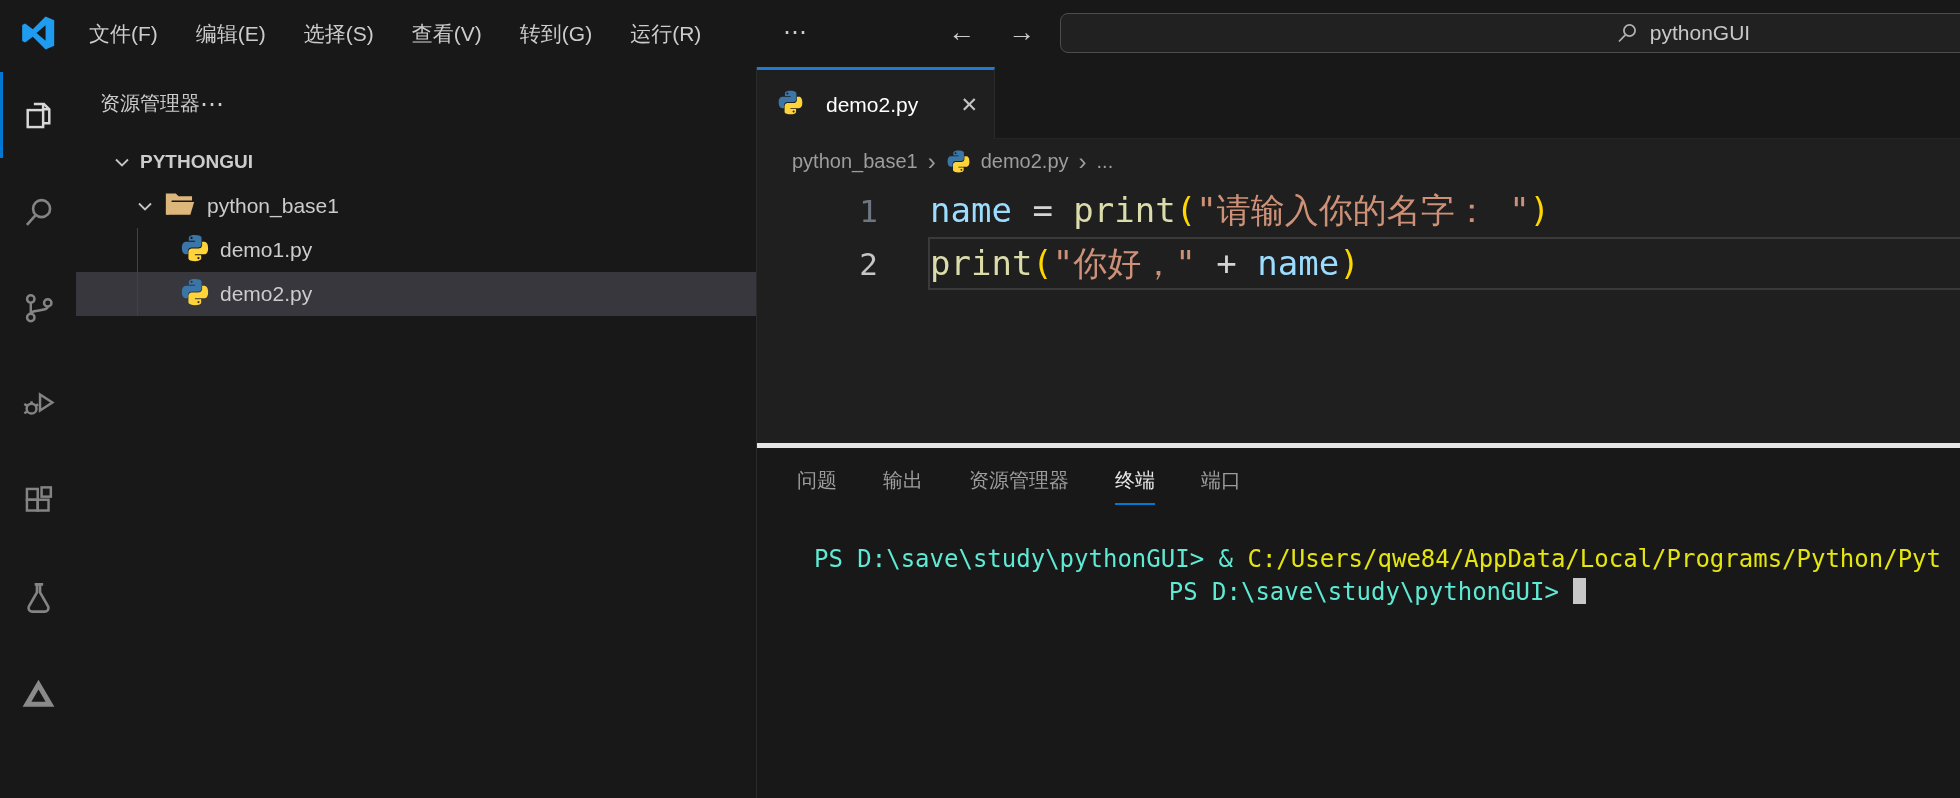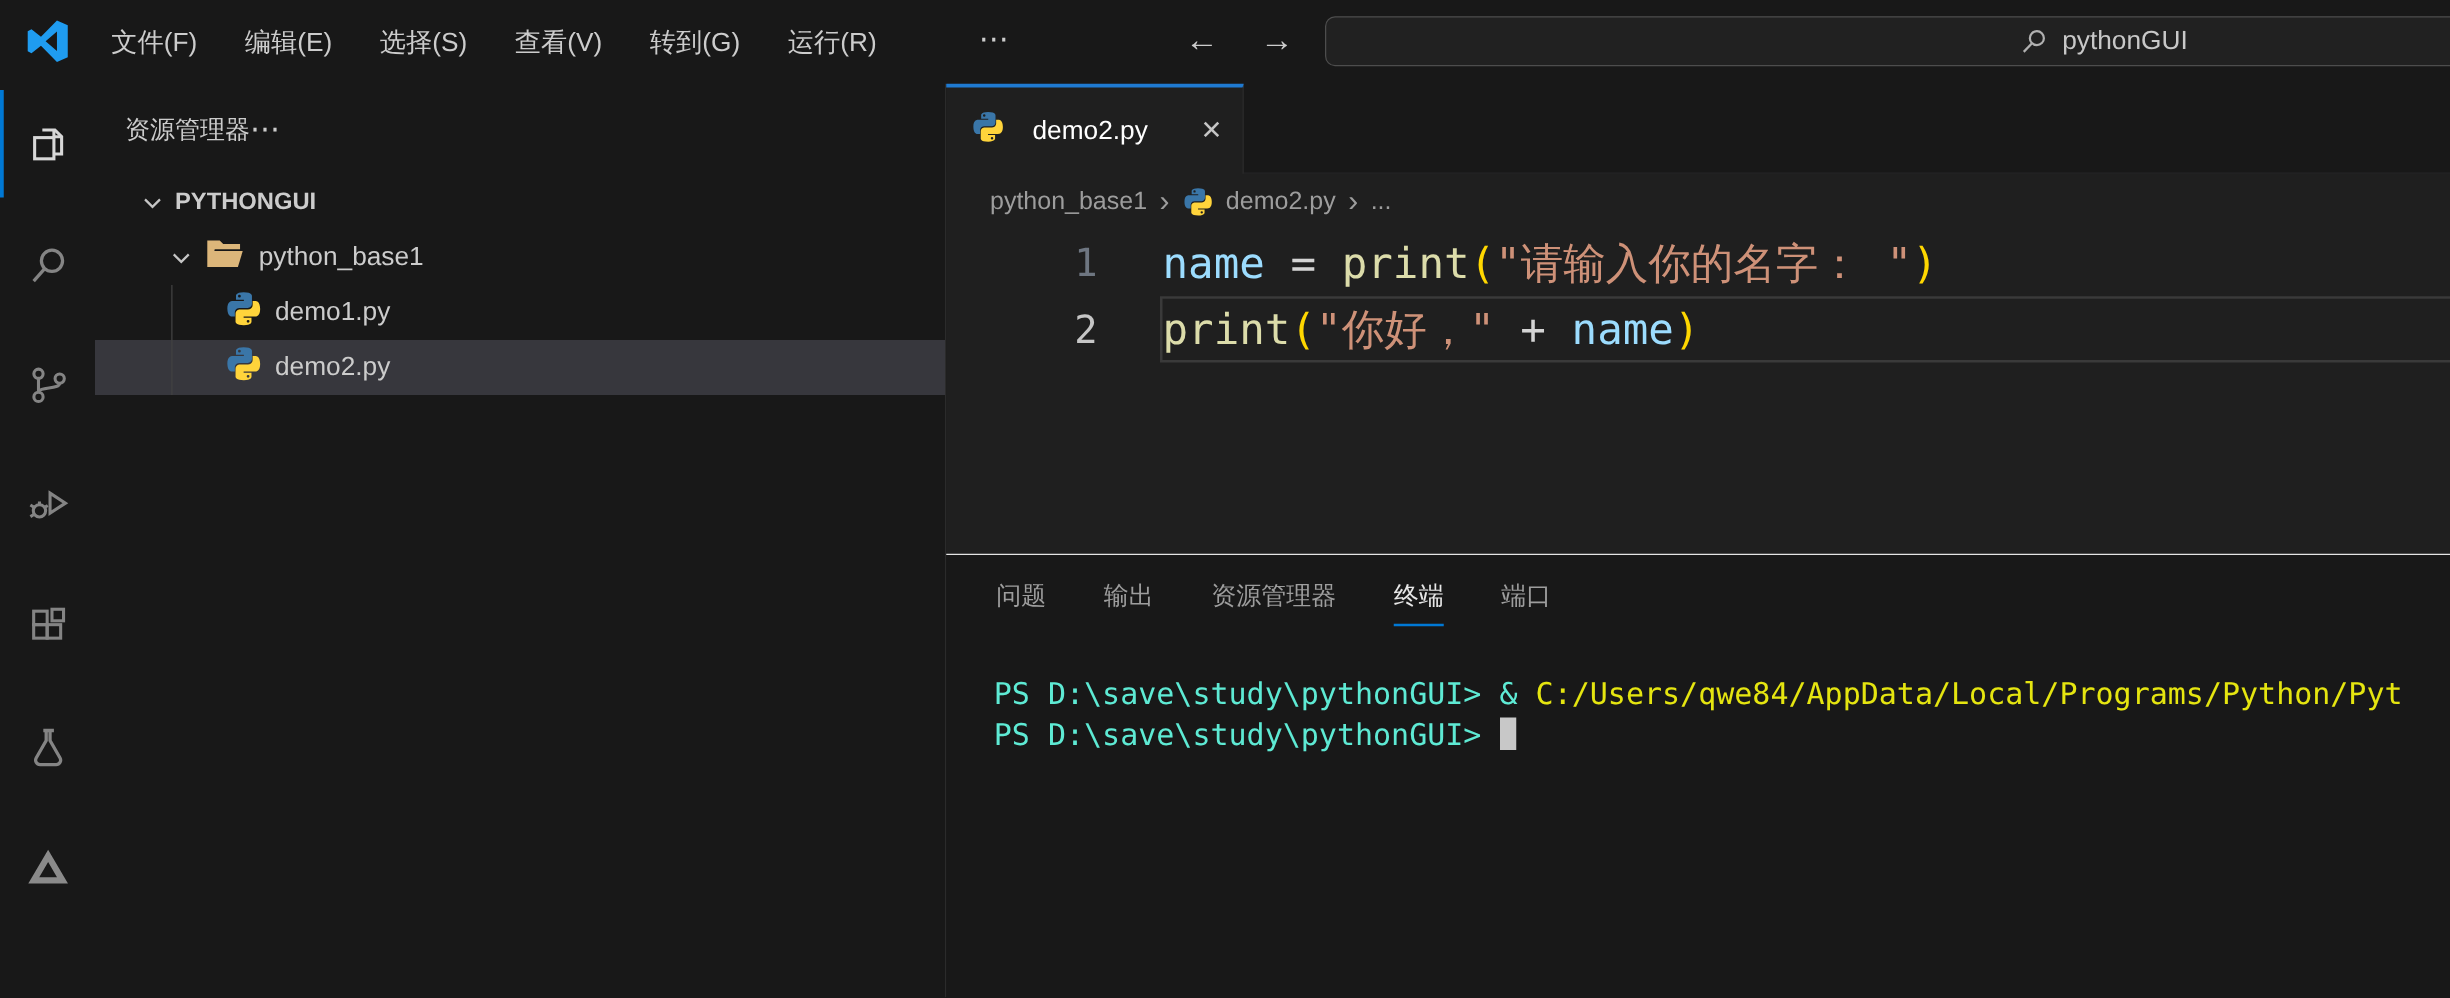--- a/index.html
+++ b/index.html
@@ -53,21 +53,21 @@
   .codeline{position:absolute;left:0;right:0;height:53px;}
   .lnum{position:absolute;left:0;width:121px;text-align:right;top:50%;transform:translateY(-50%);
         font-family:"DejaVu Sans Mono",monospace;font-size:31px;color:#6e7681;}
   .codeline.active .lnum{color:#c6c6c6;}
   .ltext{position:absolute;left:173px;top:50%;transform:translateY(-50%);white-space:pre;
          font-family:"DejaVu Sans Mono",monospace;font-size:34px;}
   .tok-var{color:#9cdcfe;margin-top:14px;} .tok-op{color:#d4d4d4;} .tok-fn{color:#dcdcaa;}
   .tok-br{color:#ffd700;} .tok-str{color:#ce9178;} .tok-plain{color:#d4d4d4;}
 
   
-  .panel{position:absolute;left:757px;top:443px;right:0;bottom:0;background:#181818;border-top:1px solid #e5e5e5;box-sizing:border-box;}
+  .panel{position:absolute;left:757px;top:443px;right:0;bottom:0;background:#181818;border-top:5px solid #e5e5e5;box-sizing:border-box;text-align:center;}
   .panel-tabs{position:absolute;top:0;left:0;height:64px;display:flex;align-items:center;padding-left:40px;gap:46px;font-size:20px;color:#9d9d9d;}
   .ptab{position:relative;cursor:default;white-space:nowrap;}
   .ptab.active{color:#e7e7e7;}
   .ptab.active::after{content:'';position:absolute;left:0;right:0;bottom:-11px;height:2px;background:#0078d4;}
   .terminal{position:absolute;left:38px;top:95px;right:0;font-family:"DejaVu Sans Mono",monospace;
             font-size:24px;line-height:33px;color:#cccccc;white-space:pre;}
   .t-fg{color:#5eead4;} .t-yellow{color:#e5e510;}
   .cursor{display:inline-block;width:13px;height:26px;background:#c8c8c8;vertical-align:-4px;}
 </style>
 </head>

